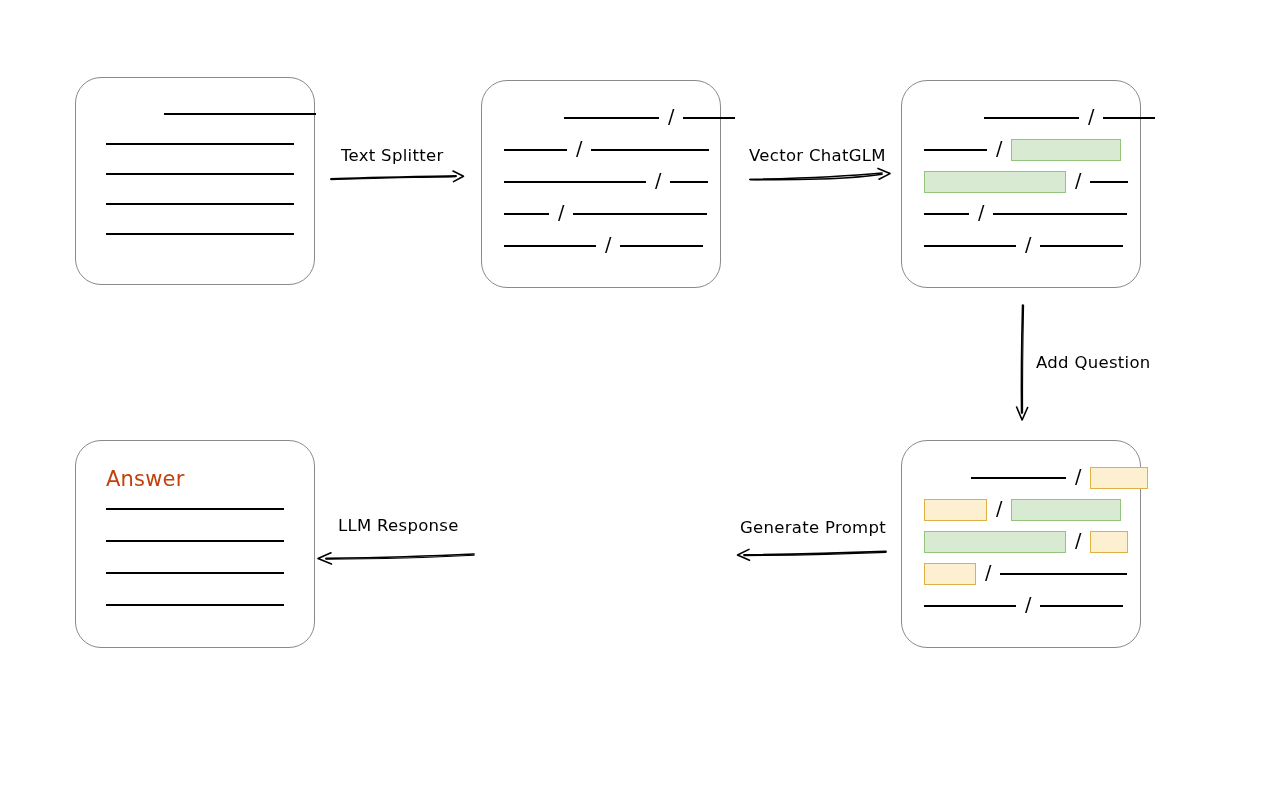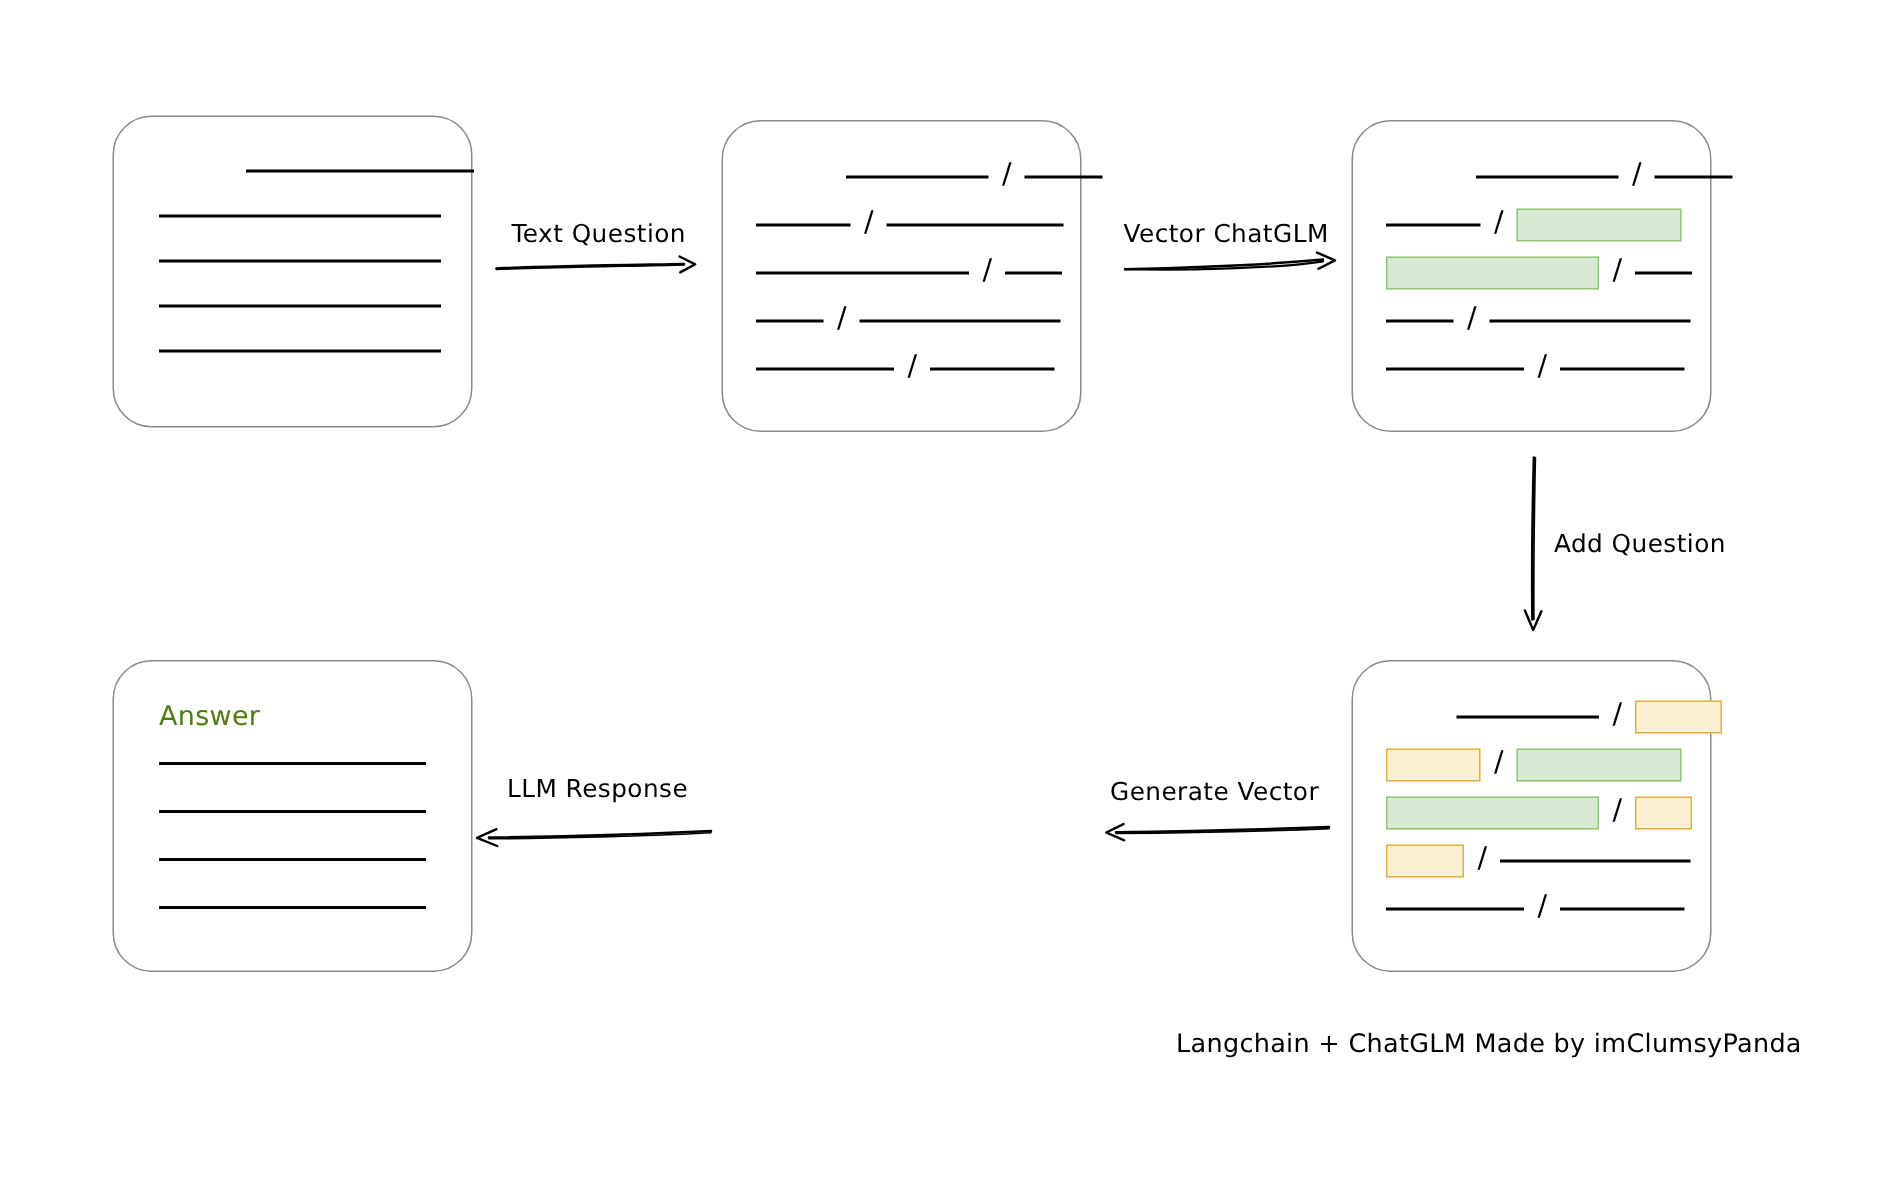--- a/index.html
+++ b/index.html
@@ -69,23 +69,23 @@
     vertical-align: middle;
   }
   .pill-green  { background: #d9ead3; border-color: #93c47d; }
   .pill-yellow { background: #fdf0d0; border-color: #e0b045; }
   .pill-red    { background: #f4cccc; border-color: #cc7b7b; }
 
   
   .card-label {
     position: absolute;
     font-family: "DejaVu Sans", sans-serif;
-    font-size: 18px;
+    font-size: 21px;
     font-weight: 400;
-    color: #4d7c0f;
+    color: #c2410c;
     letter-spacing: 0.2px;
     white-space: nowrap;
   }
 
   
   .arrow-label {
     position: absolute;
     font-family: "DejaVu Sans", sans-serif;
     font-size: 16.5px;
     font-weight: 400;
@@ -127,21 +127,21 @@
         </div>
         <div class="row" style="left: 30px; top: 115px;">
           <span class="seg" style="width: 188px;"></span>
         </div>
         <div class="row" style="left: 30px; top: 145px;">
           <span class="seg" style="width: 188px;"></span>
         </div>
       </div>
   </div>
 
-  <div class="arrow-label" style="left:341px; top:146px;">Text Question</div>
+  <div class="arrow-label" style="left:341px; top:146px;">Text Splitter</div>
   <svg class="arrow-svg" style="left:330px; top:168px;" width="136" height="20" viewBox="0 0 136 20">
     <path d="M1,11 C34,9.4 95,8.6 126,8.0" fill="none" stroke="#000" stroke-width="1.8" stroke-linecap="round"></path>
     <path d="M1,11.6 C34,10.4 95,9.4 126,8.6" fill="none" stroke="#000" stroke-width="1.1" stroke-linecap="round"></path>
     <path d="M123,3.0 L133.5,8.2 L123.5,13.6" fill="none" stroke="#000" stroke-width="1.6" stroke-linejoin="round" stroke-linecap="round"></path>
   </svg>
 
   <div class="card" style="left:481px; top:80px; width:240px; height:208px;">
     <div>
         <div class="row" style="left: 82px; top: 26px;">
           <span class="seg" style="width: 95px;"></span>
@@ -268,21 +268,21 @@
         <div class="row" style="left: 22px; top: 154px;">
           <span class="seg" style="width: 92px;"></span>
           <span class="gap"></span>
           <span class="slash">/</span>
           <span class="gap"></span>
           <span class="seg" style="width: 83px;"></span>
         </div>
       </div>
   </div>
 
-  <div class="arrow-label" style="left:740px; top:518px;">Generate Vector</div>
+  <div class="arrow-label" style="left:740px; top:518px;">Generate Prompt</div>
   <svg class="arrow-svg" style="left:736px; top:545px;" width="152" height="20" viewBox="0 0 152 20">
     <path d="M150,6.4 C110,7.8 44,9.4 8,9.8" fill="none" stroke="#000" stroke-width="1.7" stroke-linecap="round"></path>
     <path d="M150,7.4 C112,9.0 46,10.4 8,10.6" fill="none" stroke="#000" stroke-width="1.1" stroke-linecap="round"></path>
     <path d="M13,4.4 L1.5,10.0 L13.5,15.2" fill="none" stroke="#000" stroke-width="1.6" stroke-linejoin="round" stroke-linecap="round"></path>
   </svg>
 
 
   <div class="arrow-label" style="left:328px; top:516px;margin-left:10px;">LLM Response</div>
   <svg class="arrow-svg" style="left:316px; top:548px;" width="160" height="20" viewBox="0 0 160 20">
     <path d="M158,6.0 C116,8.0 48,9.8 10,10.4" fill="none" stroke="#000" stroke-width="1.7" stroke-linecap="round"></path>
@@ -301,15 +301,14 @@
         </div>
         <div class="row" style="left: 30px; top: 121px;">
           <span class="seg" style="width: 178px;"></span>
         </div>
         <div class="row" style="left: 30px; top: 153px;">
           <span class="seg" style="width: 178px;"></span>
         </div>
       </div>
   </div>
 
-  <div class="caption" style="left:784px; top:686px;">Langchain + ChatGLM Made by imClumsyPanda</div>
 
 </div>
 
 </body></html>

